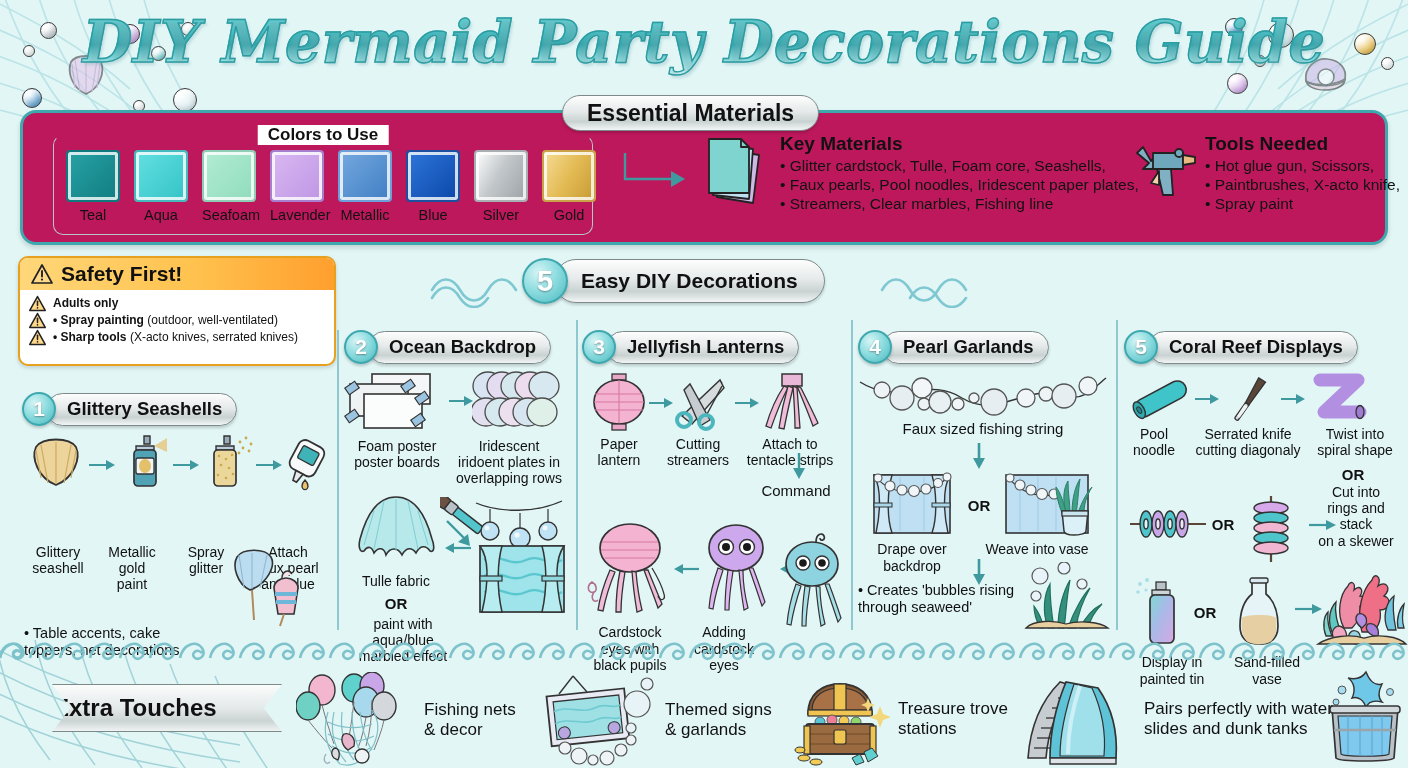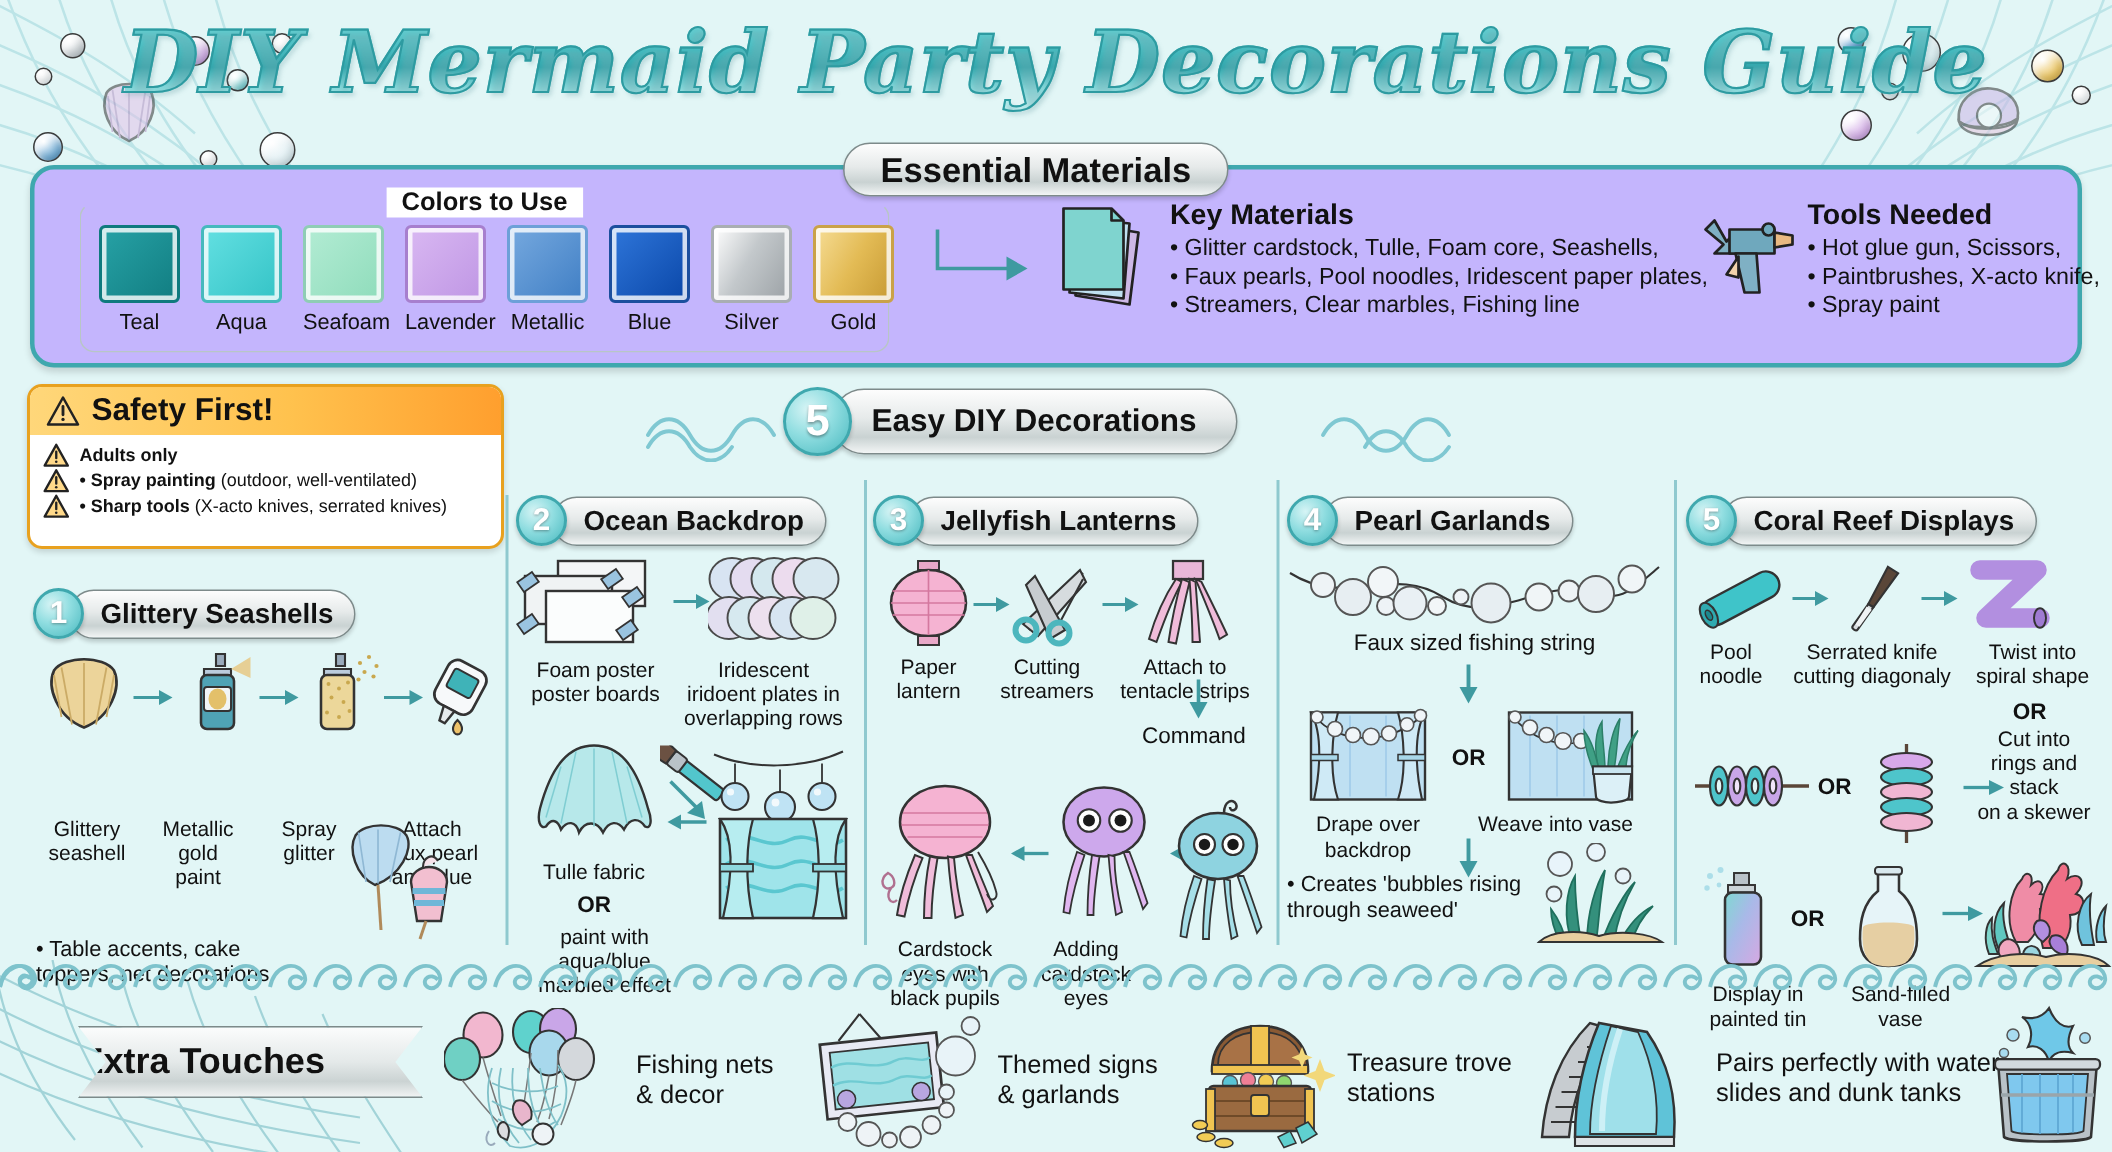--- a/index.html
+++ b/index.html
@@ -44,21 +44,21 @@
     background:radial-gradient(circle at 34% 30%,#d6f4f5 0%,#8fdde0 45%,#49b9bf 100%);
     border:2px solid #3fa8ae; color:#fff; font-weight:700; font-size:24px;
     display:flex; align-items:center; justify-content:center;
     text-shadow:0 1px 2px rgba(0,0,0,.35);
     box-shadow:0 2px 3px rgba(0,0,0,.2); flex:none;
   }
 
   
   .em-panel {
     position:absolute; left:20px; top:110px; width:1368px; height:135px;
-    background:#c4b5fd; border:3px solid #3fa8ae; border-radius:16px;
+    background:#be185d; border:3px solid #3fa8ae; border-radius:16px;
     box-shadow:0 3px 5px rgba(0,0,0,.15);
   }
   .em-header { position:absolute; left:562px; top:95px; z-index:5; }
   .em-header .pill { padding:3px 24px; }
   .em-header .pill .ptxt { font-size:23px; }
 
   .colors-box {
     position:absolute; left:30px; top:22px; width:540px; height:100px;
     border:1.6px solid #b8c6c6; border-radius:10px; border-top-color:transparent;
   }

